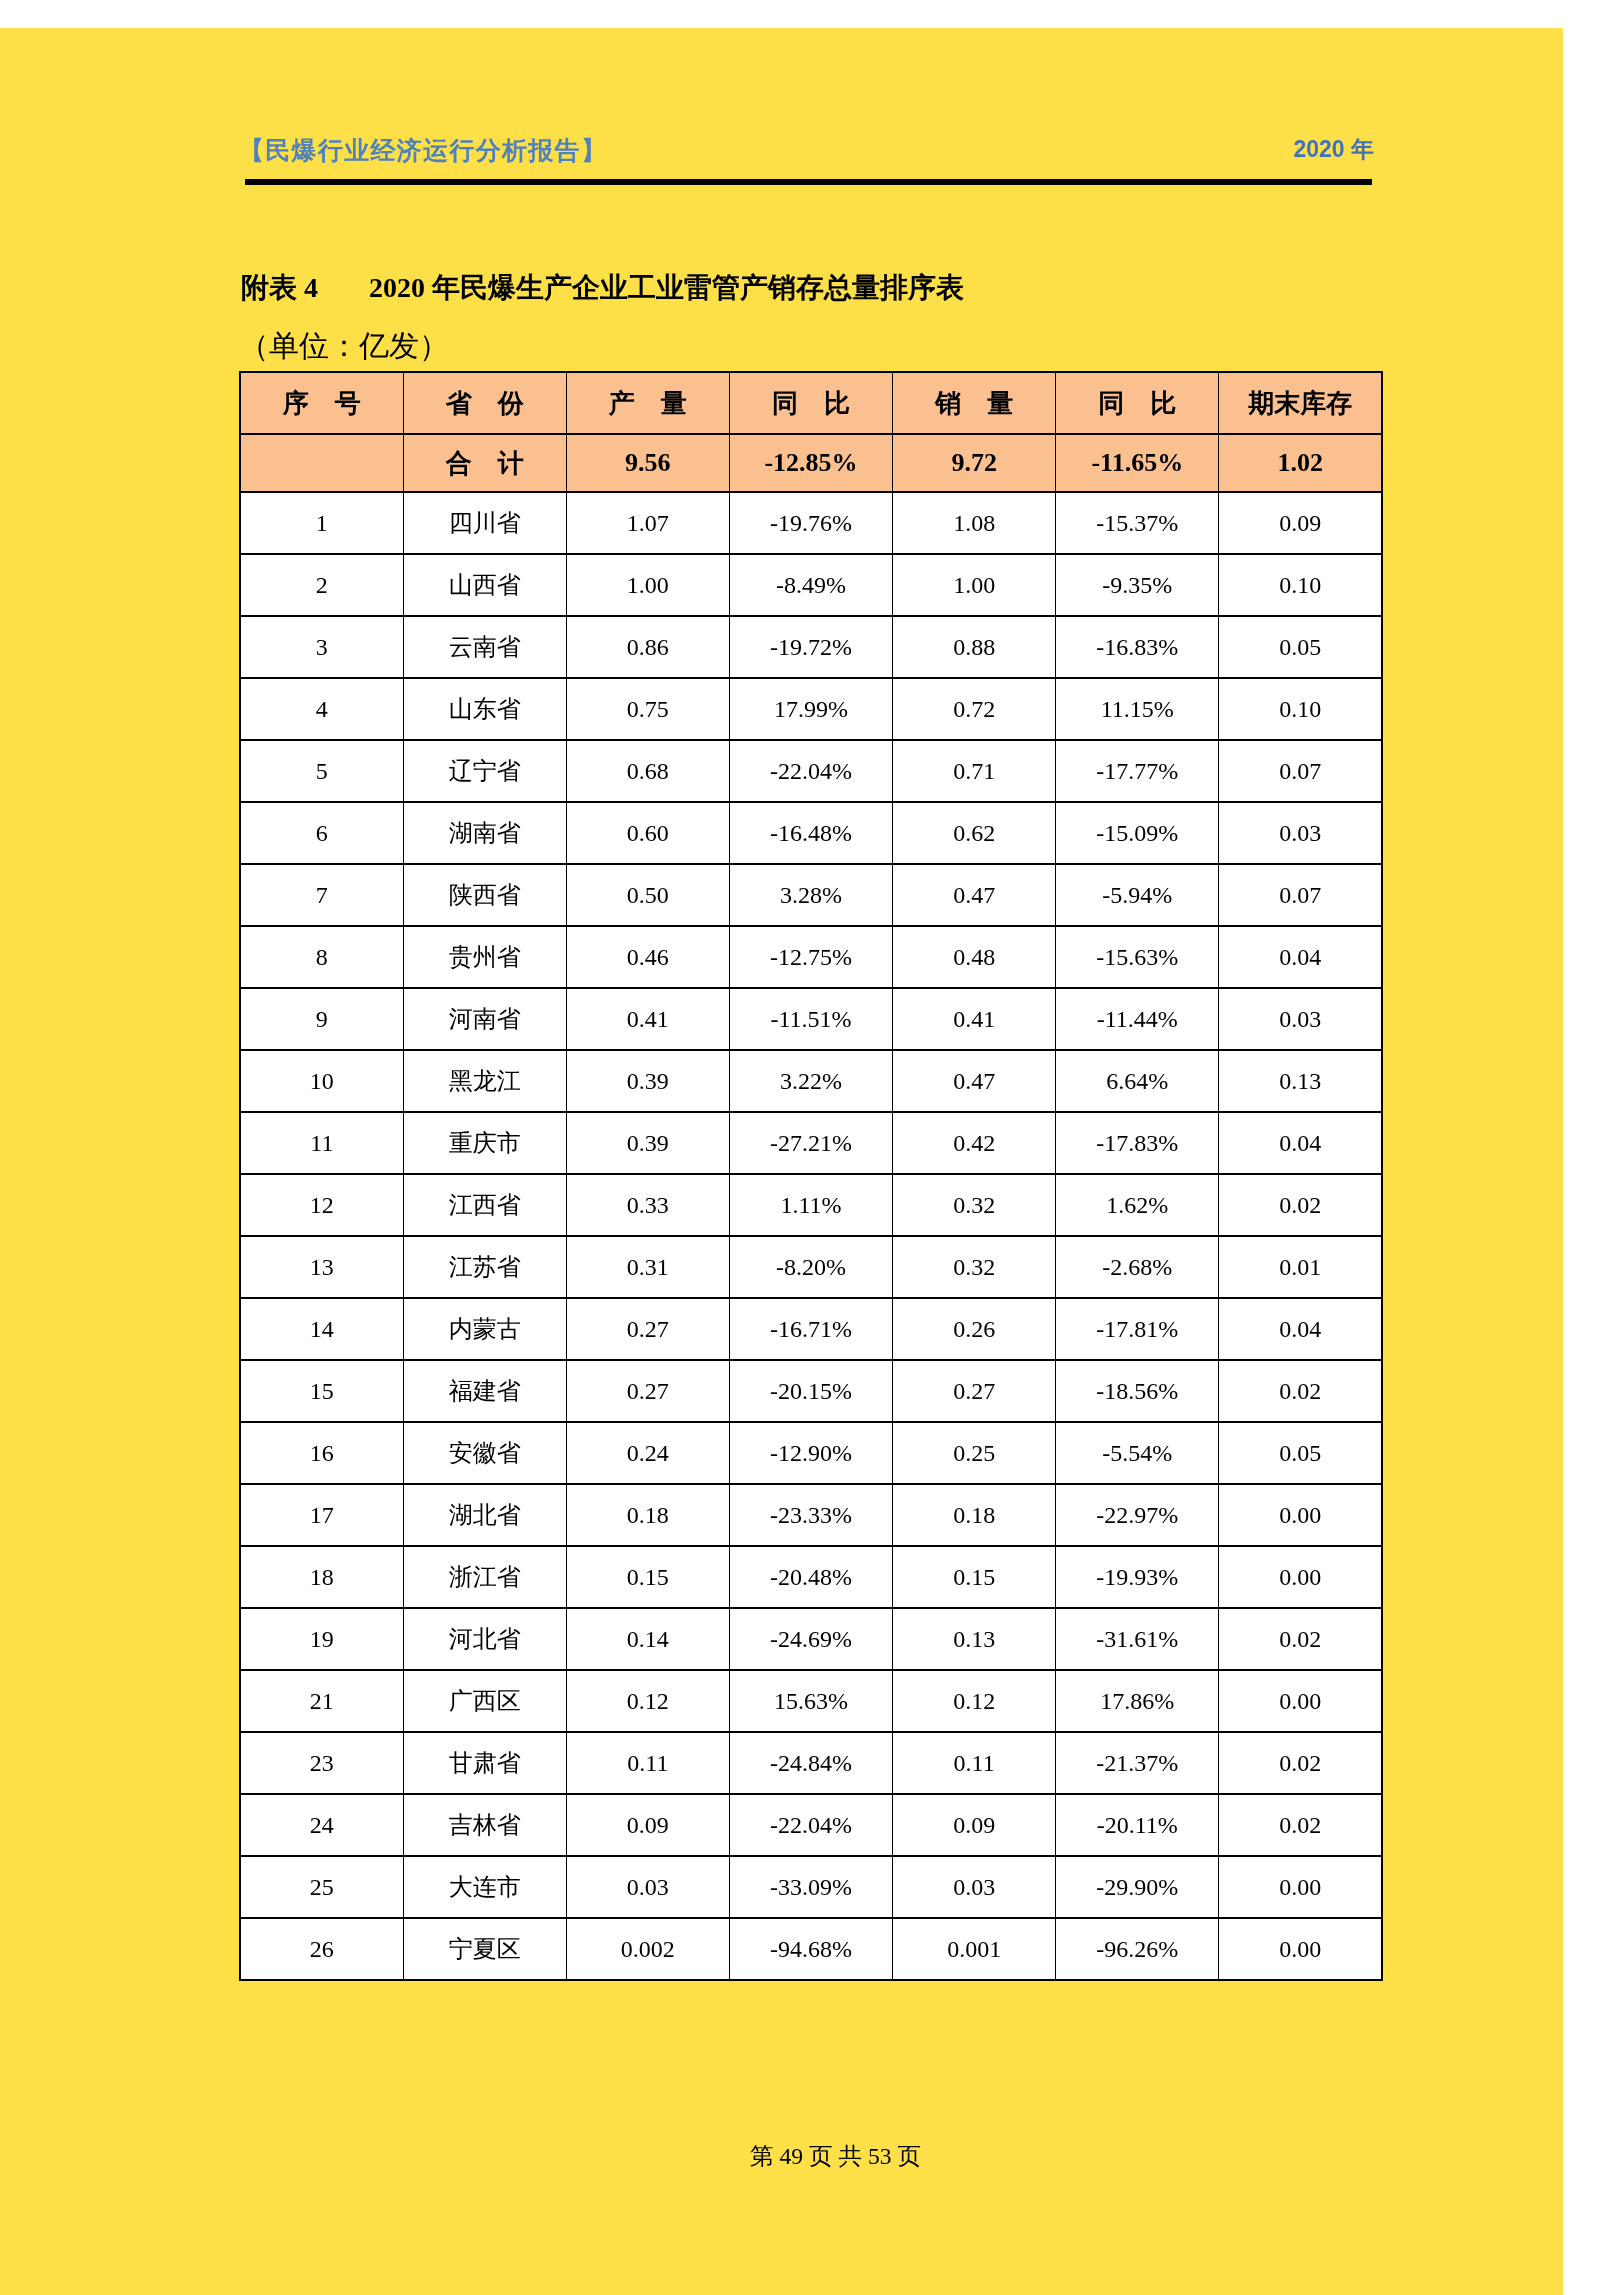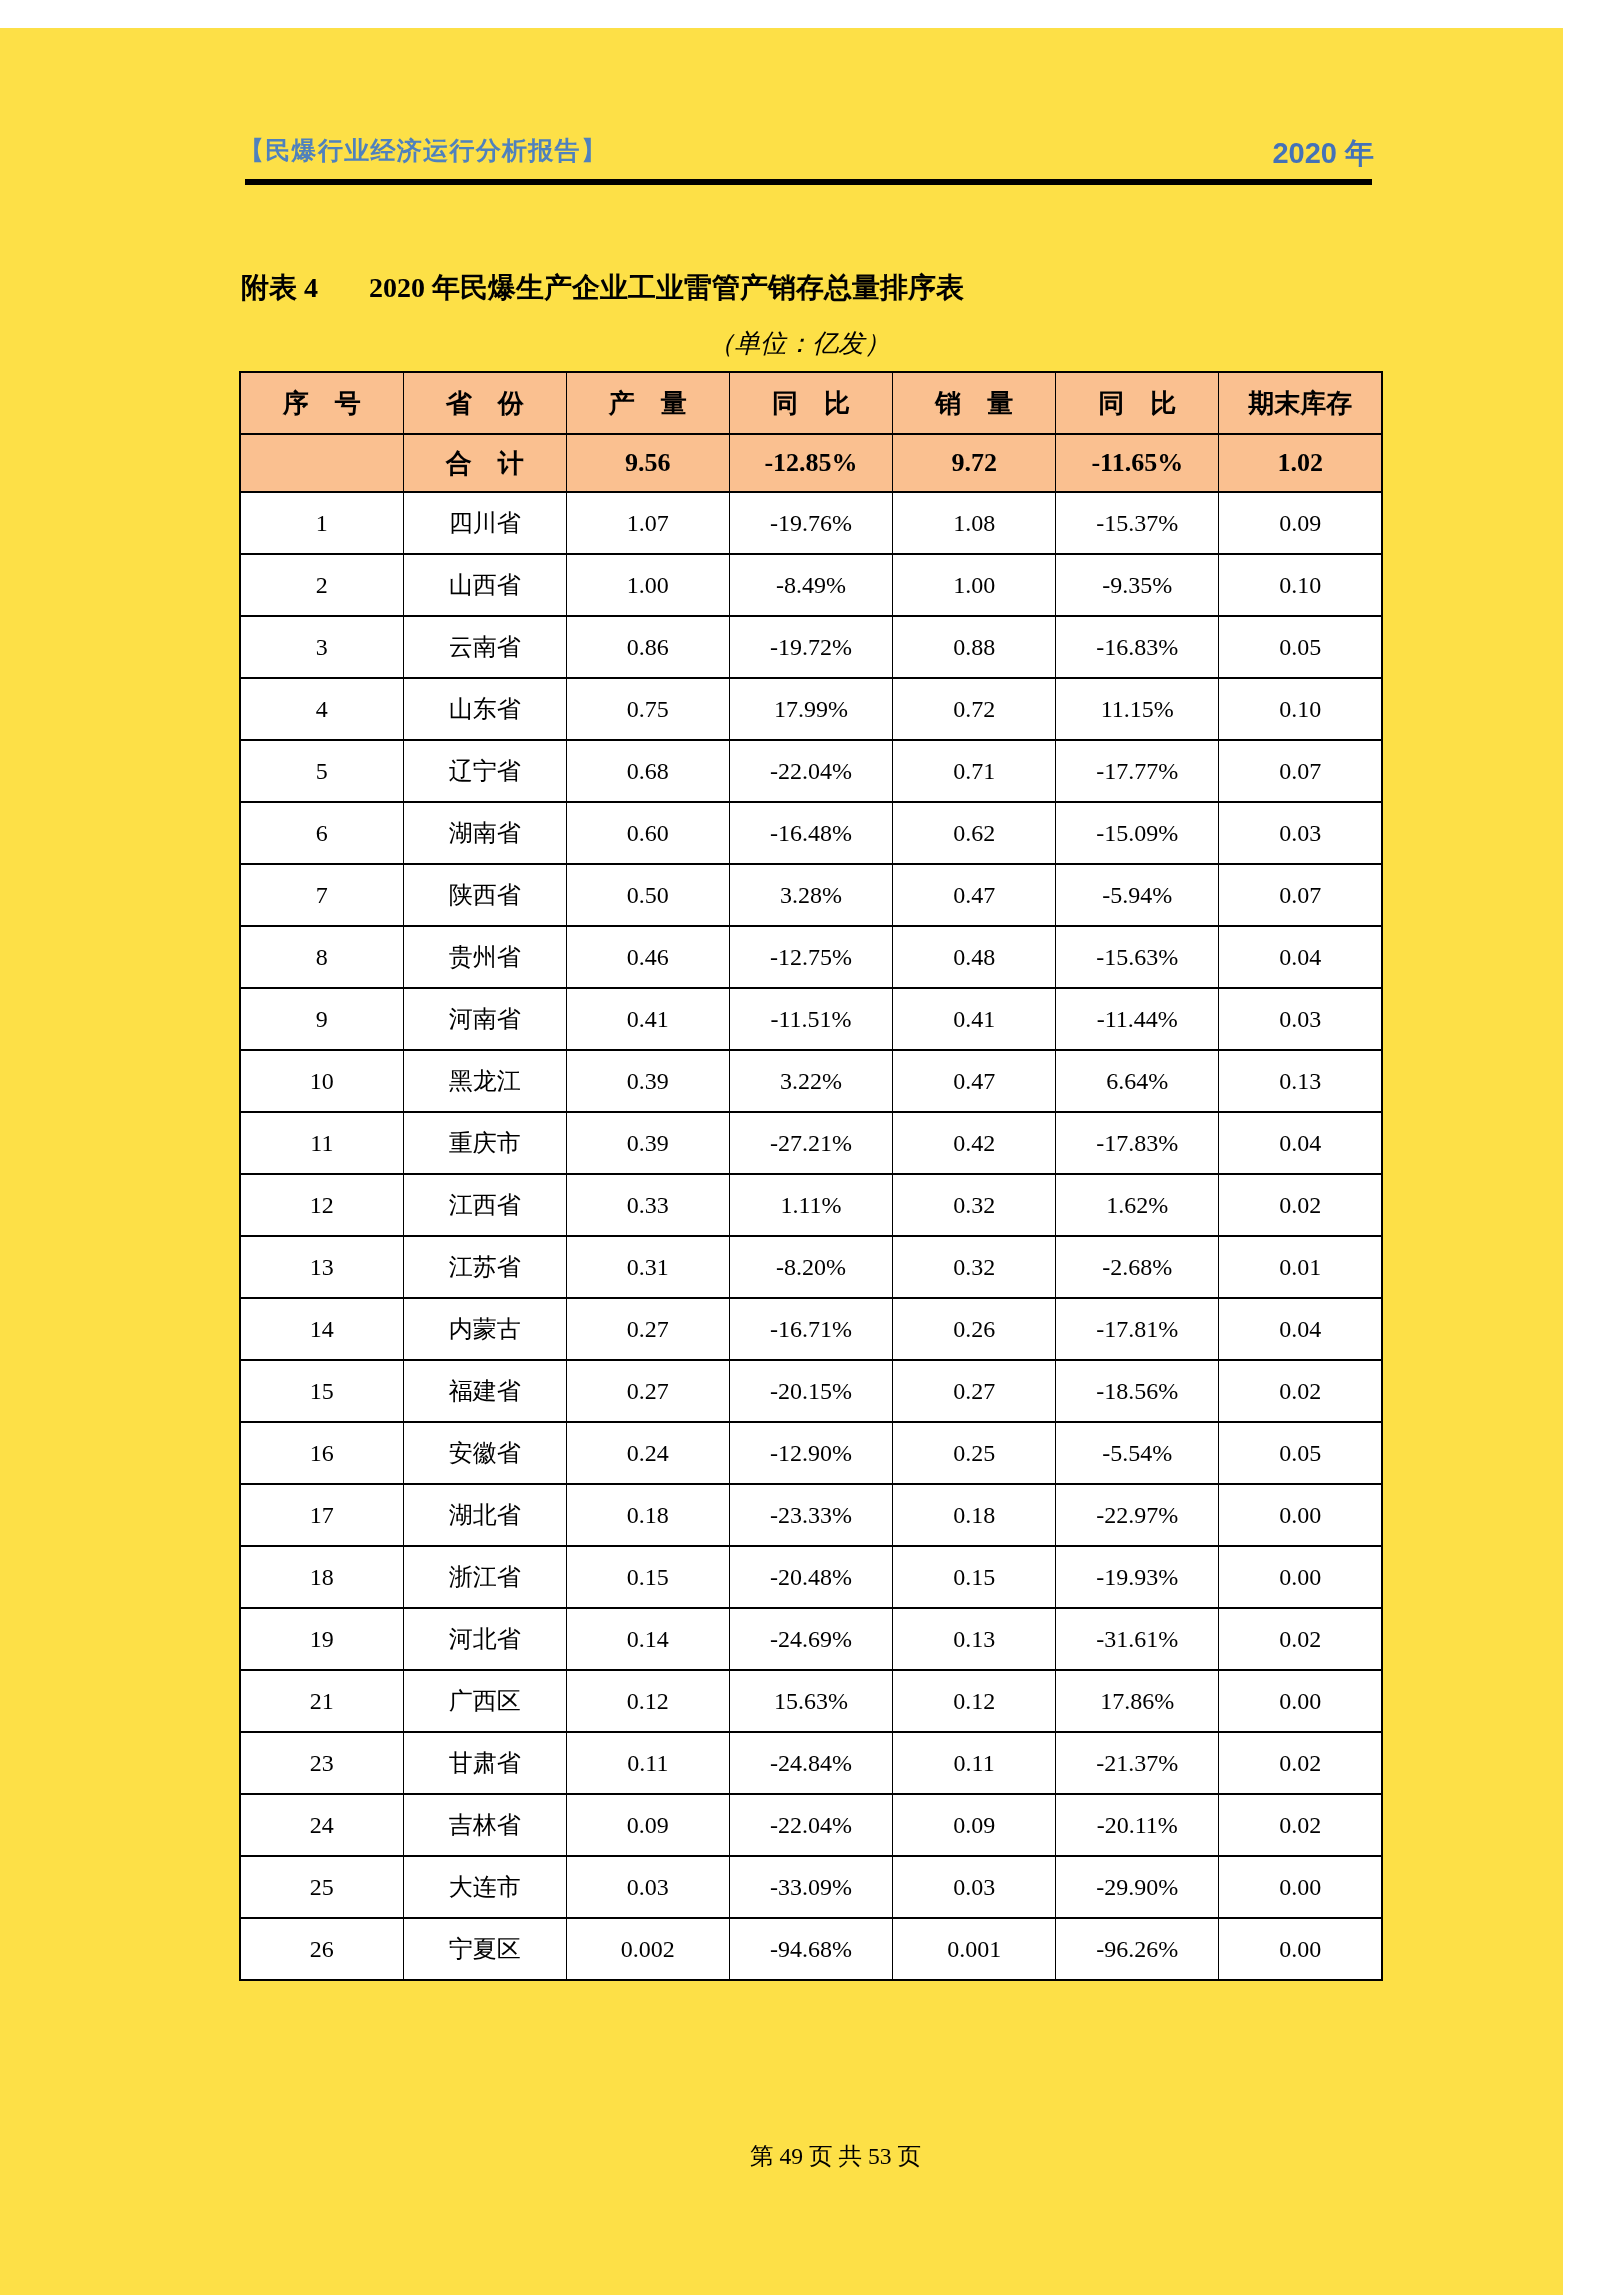--- a/index.html
+++ b/index.html
@@ -29,21 +29,21 @@
     color: #4F81BD;
     letter-spacing: 1.3px;
   }
   .running-header-right {
     position: absolute;
     top: 106px;
     left: 239px;
     width: 1135px;
     text-align: right;
     font-family: "Liberation Sans", "DejaVu Sans", sans-serif;
-    font-size: 29px;
+    font-size: 23px;
     font-weight: 700;
     color: #4472B8;
   }
   .header-rule {
     position: absolute;
     left: 245px;
     top: 151px;
     width: 1127px;
     height: 5.9px;
     background: #000000;
@@ -60,26 +60,25 @@
     gap: 51px;
     font-size: 28px;
     font-weight: 700;
     white-space: pre;
   }
   .unit-note {
     position: absolute;
     left: 239px;
     top: 298px;
     width: 1135px;
-    text-align: center;
+    text-align: left;
     padding-right: 14.4px;
-    font-size: 26px;
+    font-size: 30px;
     white-space: pre;
     box-sizing: border-box;
-    font-style: italic;
   }
 
   
   table.data-table {
     position: absolute;
     left: 239px;
     top: 343px;
     width: 1144px;
     border-collapse: collapse;
     table-layout: fixed;

